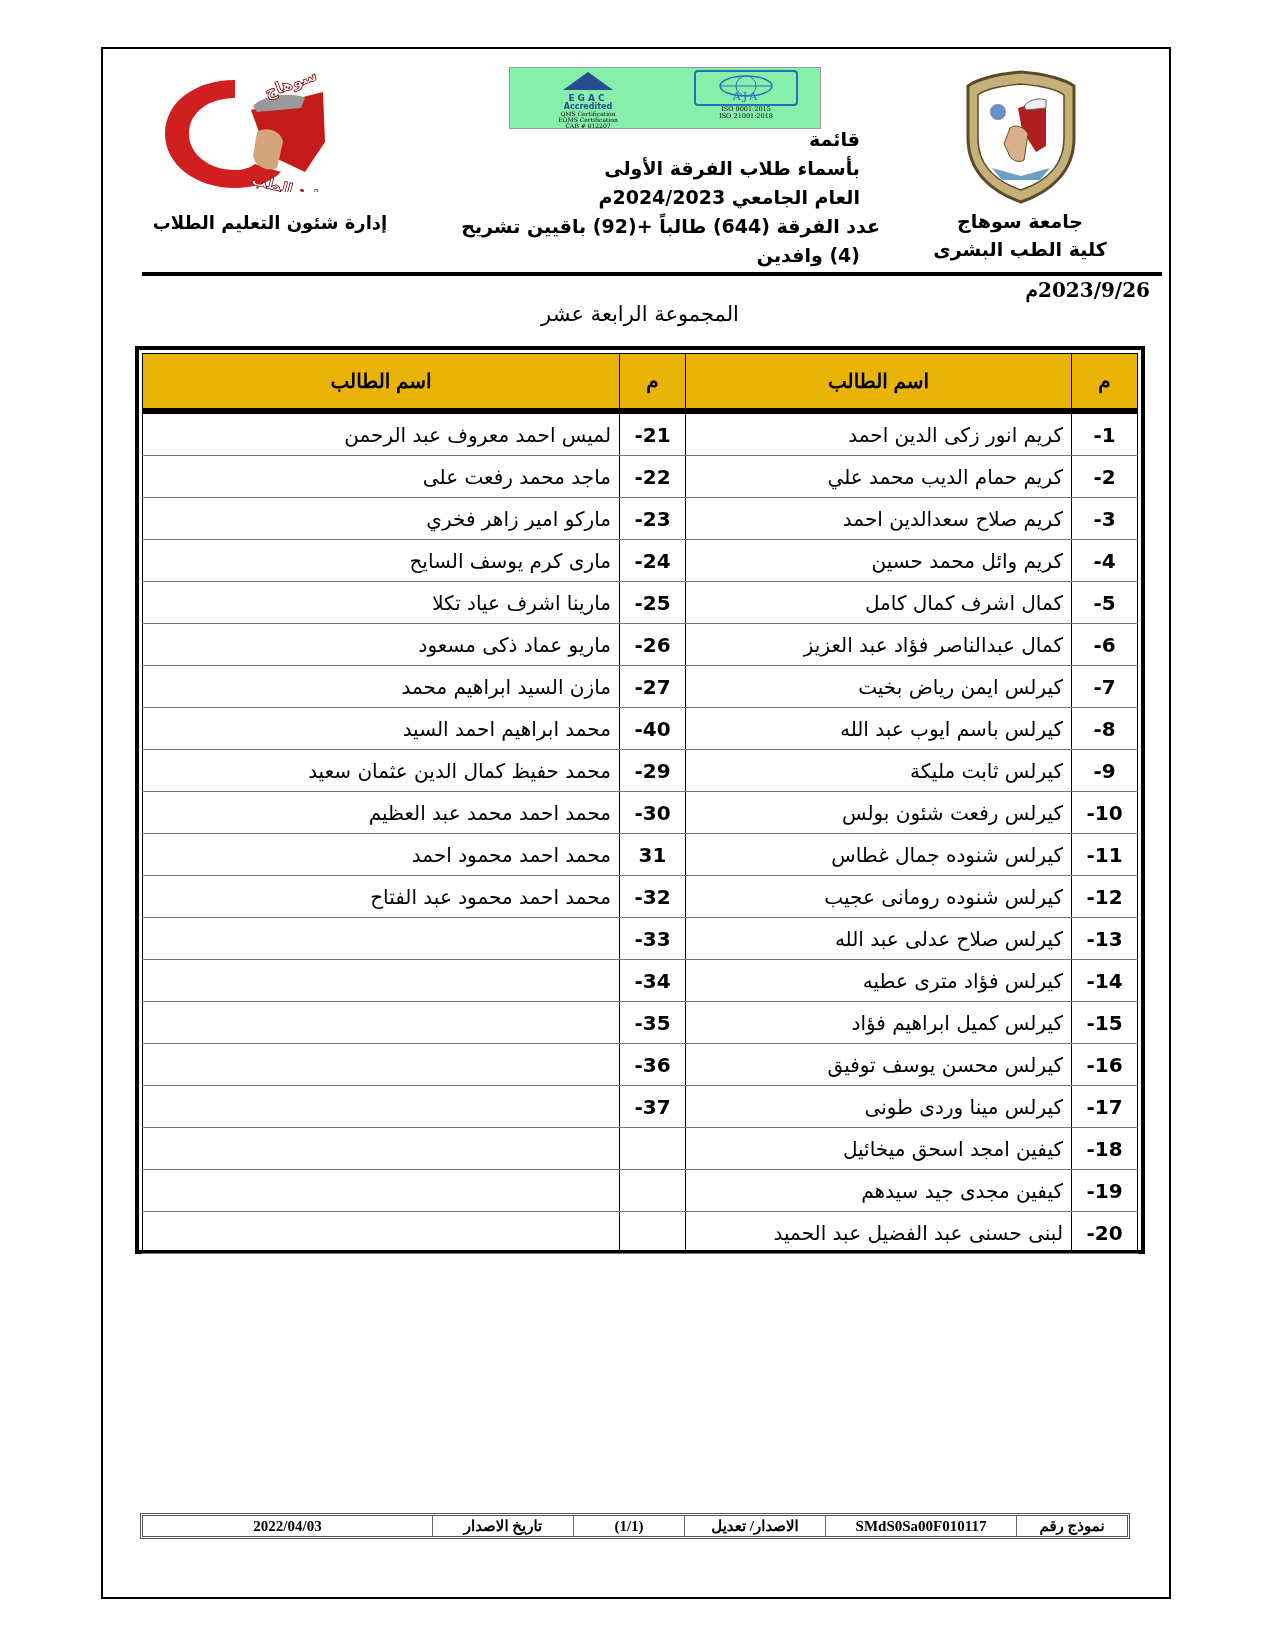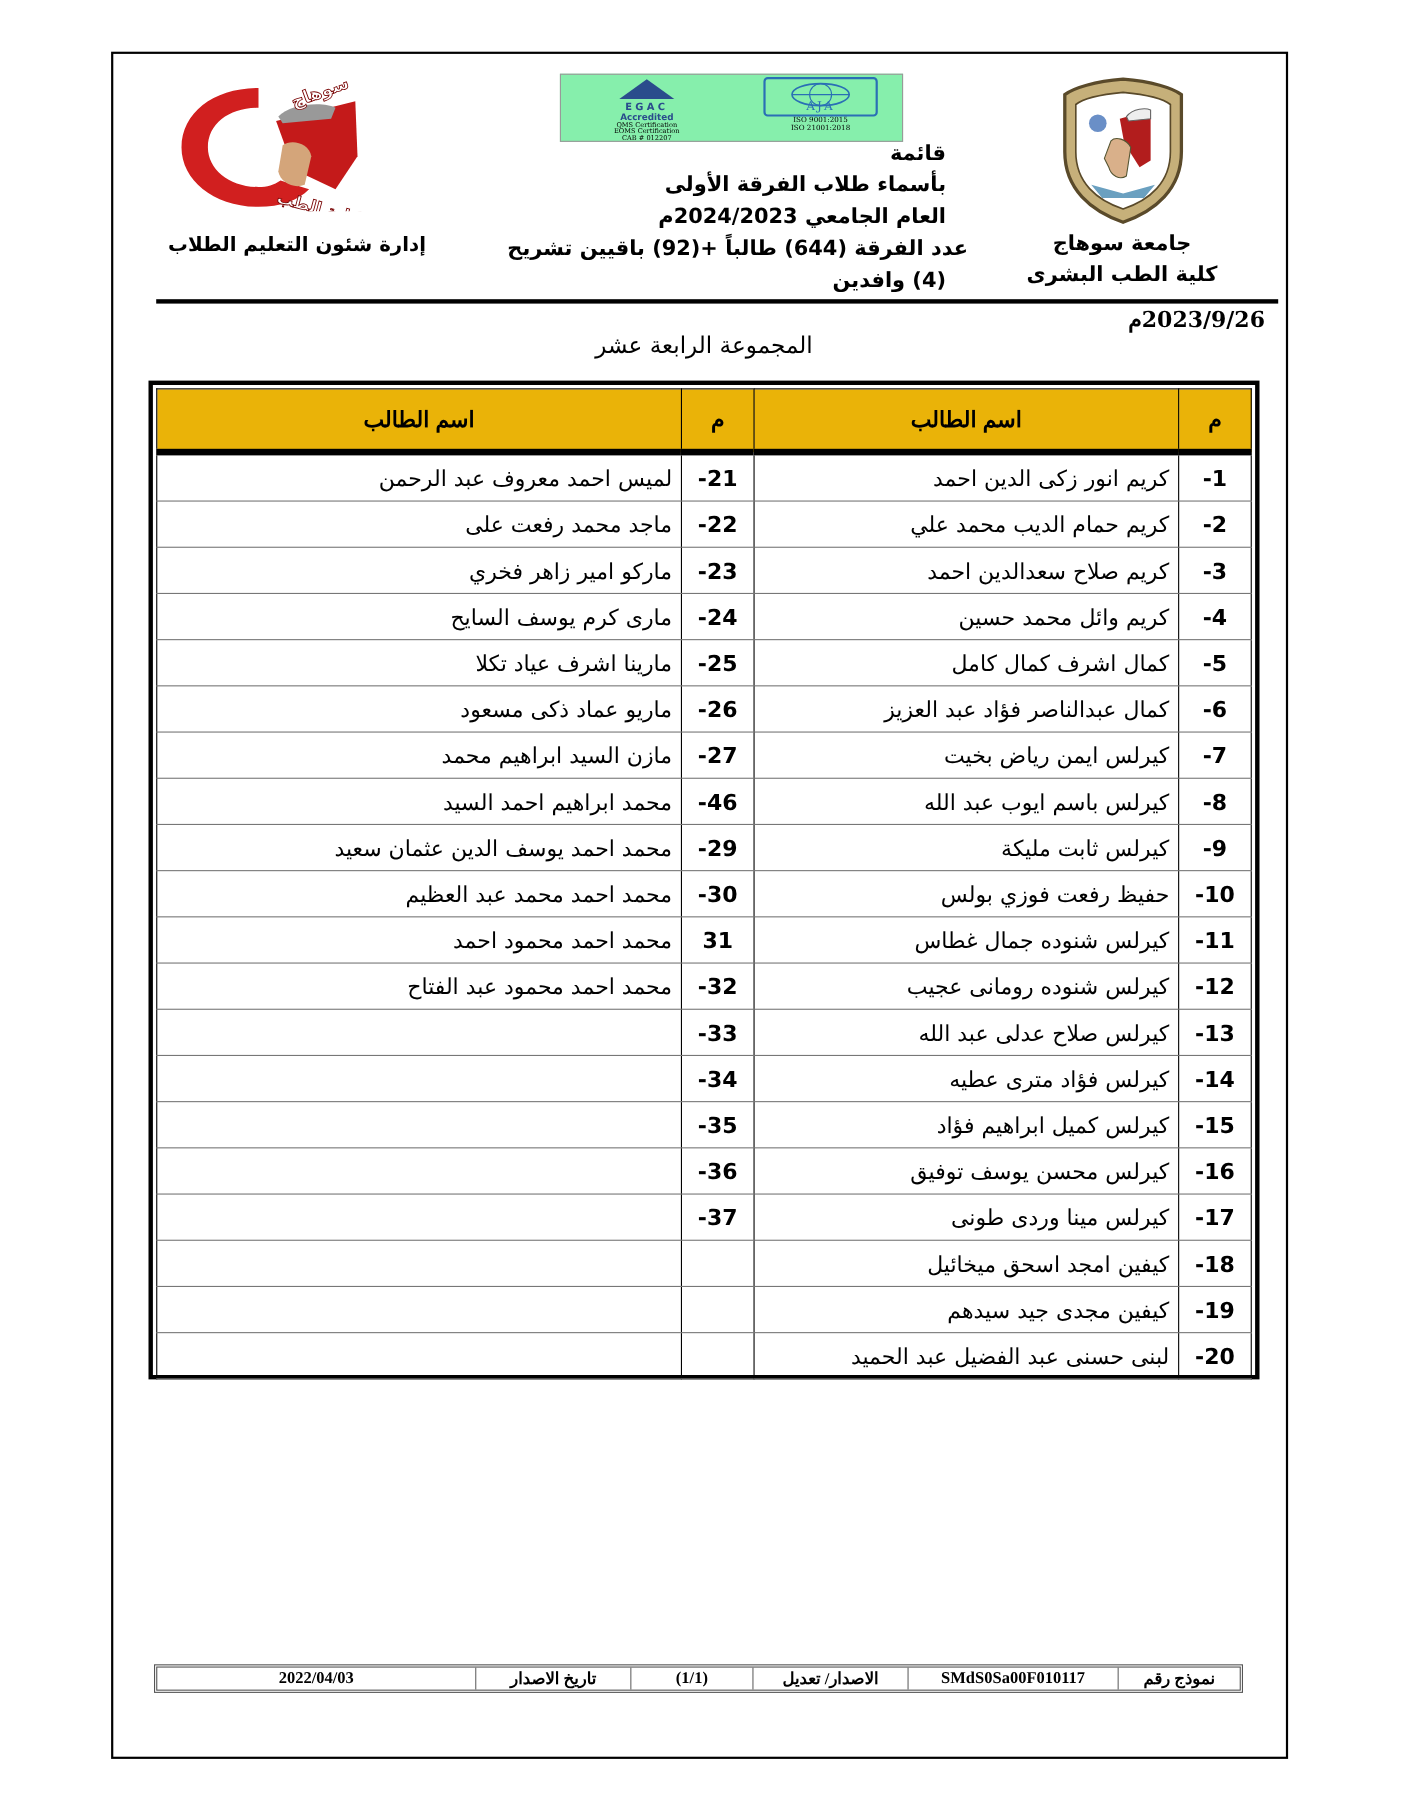--- a/index.html
+++ b/index.html
@@ -158,32 +158,32 @@
         </tr>
         <tr>
           <td class="num">-7</td>
           <td class="name">كيرلس ايمن رياض بخيت</td>
           <td class="num">-27</td>
           <td class="name">مازن السيد ابراهيم محمد</td>
         </tr>
         <tr>
           <td class="num">-8</td>
           <td class="name">كيرلس باسم ايوب عبد الله</td>
-          <td class="num">-46</td>
+          <td class="num">-40</td>
           <td class="name">محمد ابراهيم احمد السيد</td>
         </tr>
         <tr>
           <td class="num">-9</td>
           <td class="name">كيرلس ثابت مليكة</td>
           <td class="num">-29</td>
-          <td class="name">محمد احمد يوسف الدين عثمان سعيد</td>
+          <td class="name">محمد حفيظ كمال الدين عثمان سعيد</td>
         </tr>
         <tr>
           <td class="num">-10</td>
-          <td class="name">حفيظ رفعت فوزي بولس</td>
+          <td class="name">كيرلس رفعت شئون بولس</td>
           <td class="num">-30</td>
           <td class="name">محمد احمد محمد عبد العظيم</td>
         </tr>
         <tr>
           <td class="num">-11</td>
           <td class="name">كيرلس شنوده جمال غطاس</td>
           <td class="num">31</td>
           <td class="name">محمد احمد محمود احمد</td>
         </tr>
         <tr>

